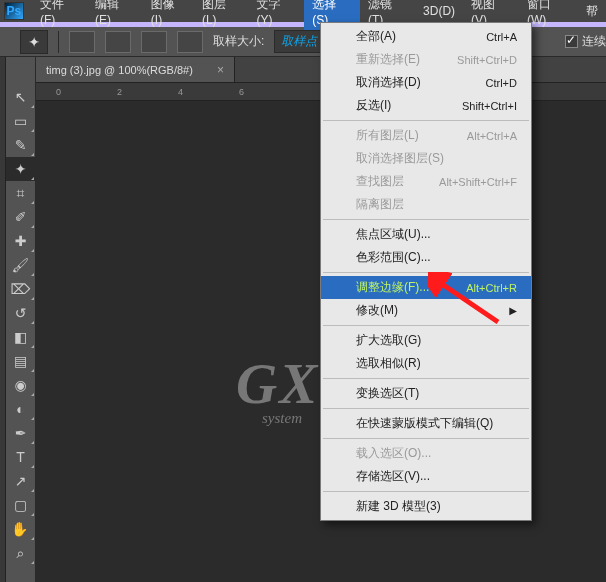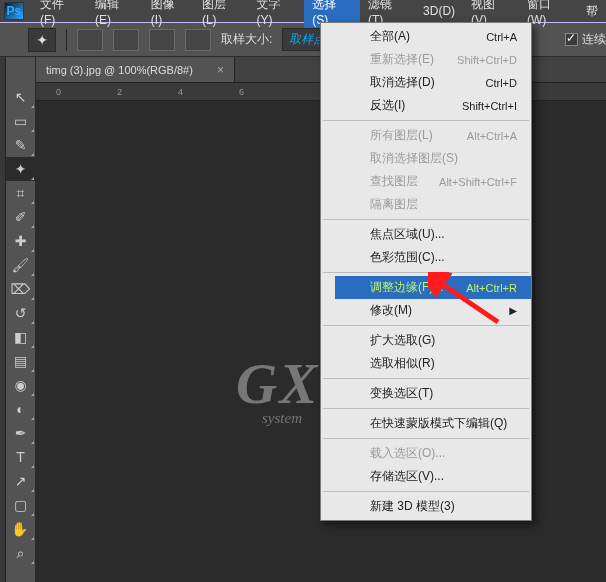--- a/index.html
+++ b/index.html
@@ -37,25 +37,25 @@
       padding: 3px 8px;
       cursor: default;
     }
     .menubar-item.active {
       background: #2a6dc0;
       color: #fff;
     }
     .optionsbar {
       height: 35px;
       background: #535353;
-      border-top: 1px solid #c4b5fd;
+      border-top: 5px solid #c4b5fd;
       border-bottom: 1px solid #2a2a2a;
       display: flex;
       align-items: center;
-      padding-left: 28px;
+      padding-left: 20px;
       gap: 10px;
     }
     .tool-icon-slot {
       width: 28px;
       height: 24px;
       background: #3a3a3a;
       border: 1px solid #2a2a2a;
       display: inline-flex;
       align-items: center;
       justify-content: center;
@@ -126,21 +126,20 @@
       border:1px solid #7a7a7a;
       box-shadow:4px 4px 8px rgba(0,0,0,0.5);
       color:#222;
       padding:2px 0;
       z-index:100;
     }
     .menu-item{
       display:flex;justify-content:space-between;align-items:center;
       padding:3px 14px 3px 35px;font-size:12px;white-space:nowrap;
       cursor:default;
-      margin-left:14px;
     }
     .menu-item.disabled{color:#9a9a9a;}
     .menu-item.highlight{background:#2a6dc0;color:#bef264;}
     .menu-item .arrow{font-size:10px;}
     .menu-sep{height:1px;background:#bcbcbc;margin:3px 2px;}
     .menu .sc{font-size:11px;}
     .red-arrow{
       position:absolute;left:428px;top:272px;z-index:200;pointer-events:none;
     }
   </style>

